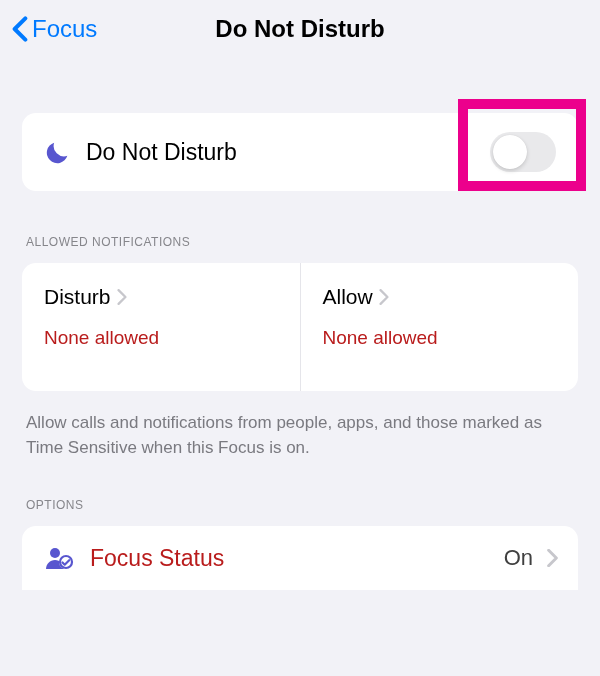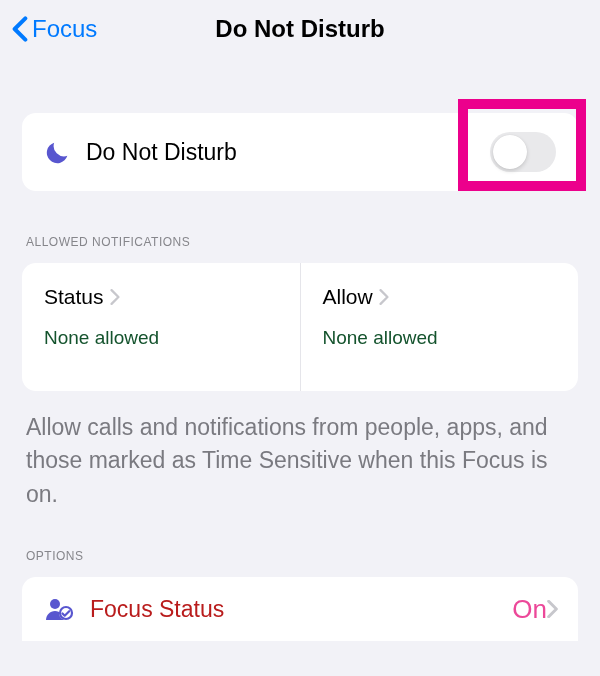--- a/index.html
+++ b/index.html
@@ -129,24 +129,24 @@
       color: #000;
       font-weight: 400;
     }
     .cell-chevron {
       width: 10px;
       height: 16px;
       margin-left: 6px;
     }
     .notif-sub {
       font-size: 19px;
-      color: #14532d;
+      color: #b91c1c;
     }
     .footer-text {
-      font-size: 23px;
+      font-size: 17px;
       color: #7a7a80;
       line-height: 1.45;
       margin: 20px 4px 0 4px;
     }
     .focus-status-row {
       background: #fff;
       border-radius: 14px 14px 0 0;
       height: 64px;
       display: flex;
       align-items: center;
@@ -158,23 +158,23 @@
       height: 30px;
       margin-right: 16px;
       flex-shrink: 0;
     }
     .fs-label {
       font-size: 23px;
       color: #b91c1c;
     }
     .fs-value {
       margin-left: auto;
-      font-size: 26px;
-      color: #ec4899;
-      margin-right: 0;
+      font-size: 22px;
+      color: #404040;
+      margin-right: 14px;
     }
     .row-chevron {
       width: 11px;
       height: 18px;
     }
   </style>
 </head>
 <body>
 
 <div class="nav-bar">
@@ -199,21 +199,21 @@
       <div class="toggle-knob"></div>
     </div>
     <div class="highlight-box"></div>
   </div>
 
   <div class="section-header">ALLOWED NOTIFICATIONS</div>
 
   <div class="notif-container">
     <div class="notif-cell">
       <div class="notif-title-row">
-        <span class="notif-title">Status</span>
+        <span class="notif-title">Disturb</span>
         <svg class="cell-chevron" viewBox="0 0 8 14">
           <polyline points="1,1 7,7 1,13" fill="none" stroke="#c7c7cc" stroke-width="2" stroke-linecap="round" stroke-linejoin="round"></polyline>
         </svg>
       </div>
       <div class="notif-sub">None allowed</div>
     </div>
     <div class="notif-cell">
       <div class="notif-title-row">
         <span class="notif-title">Allow</span>
         <svg class="cell-chevron" viewBox="0 0 8 14">

